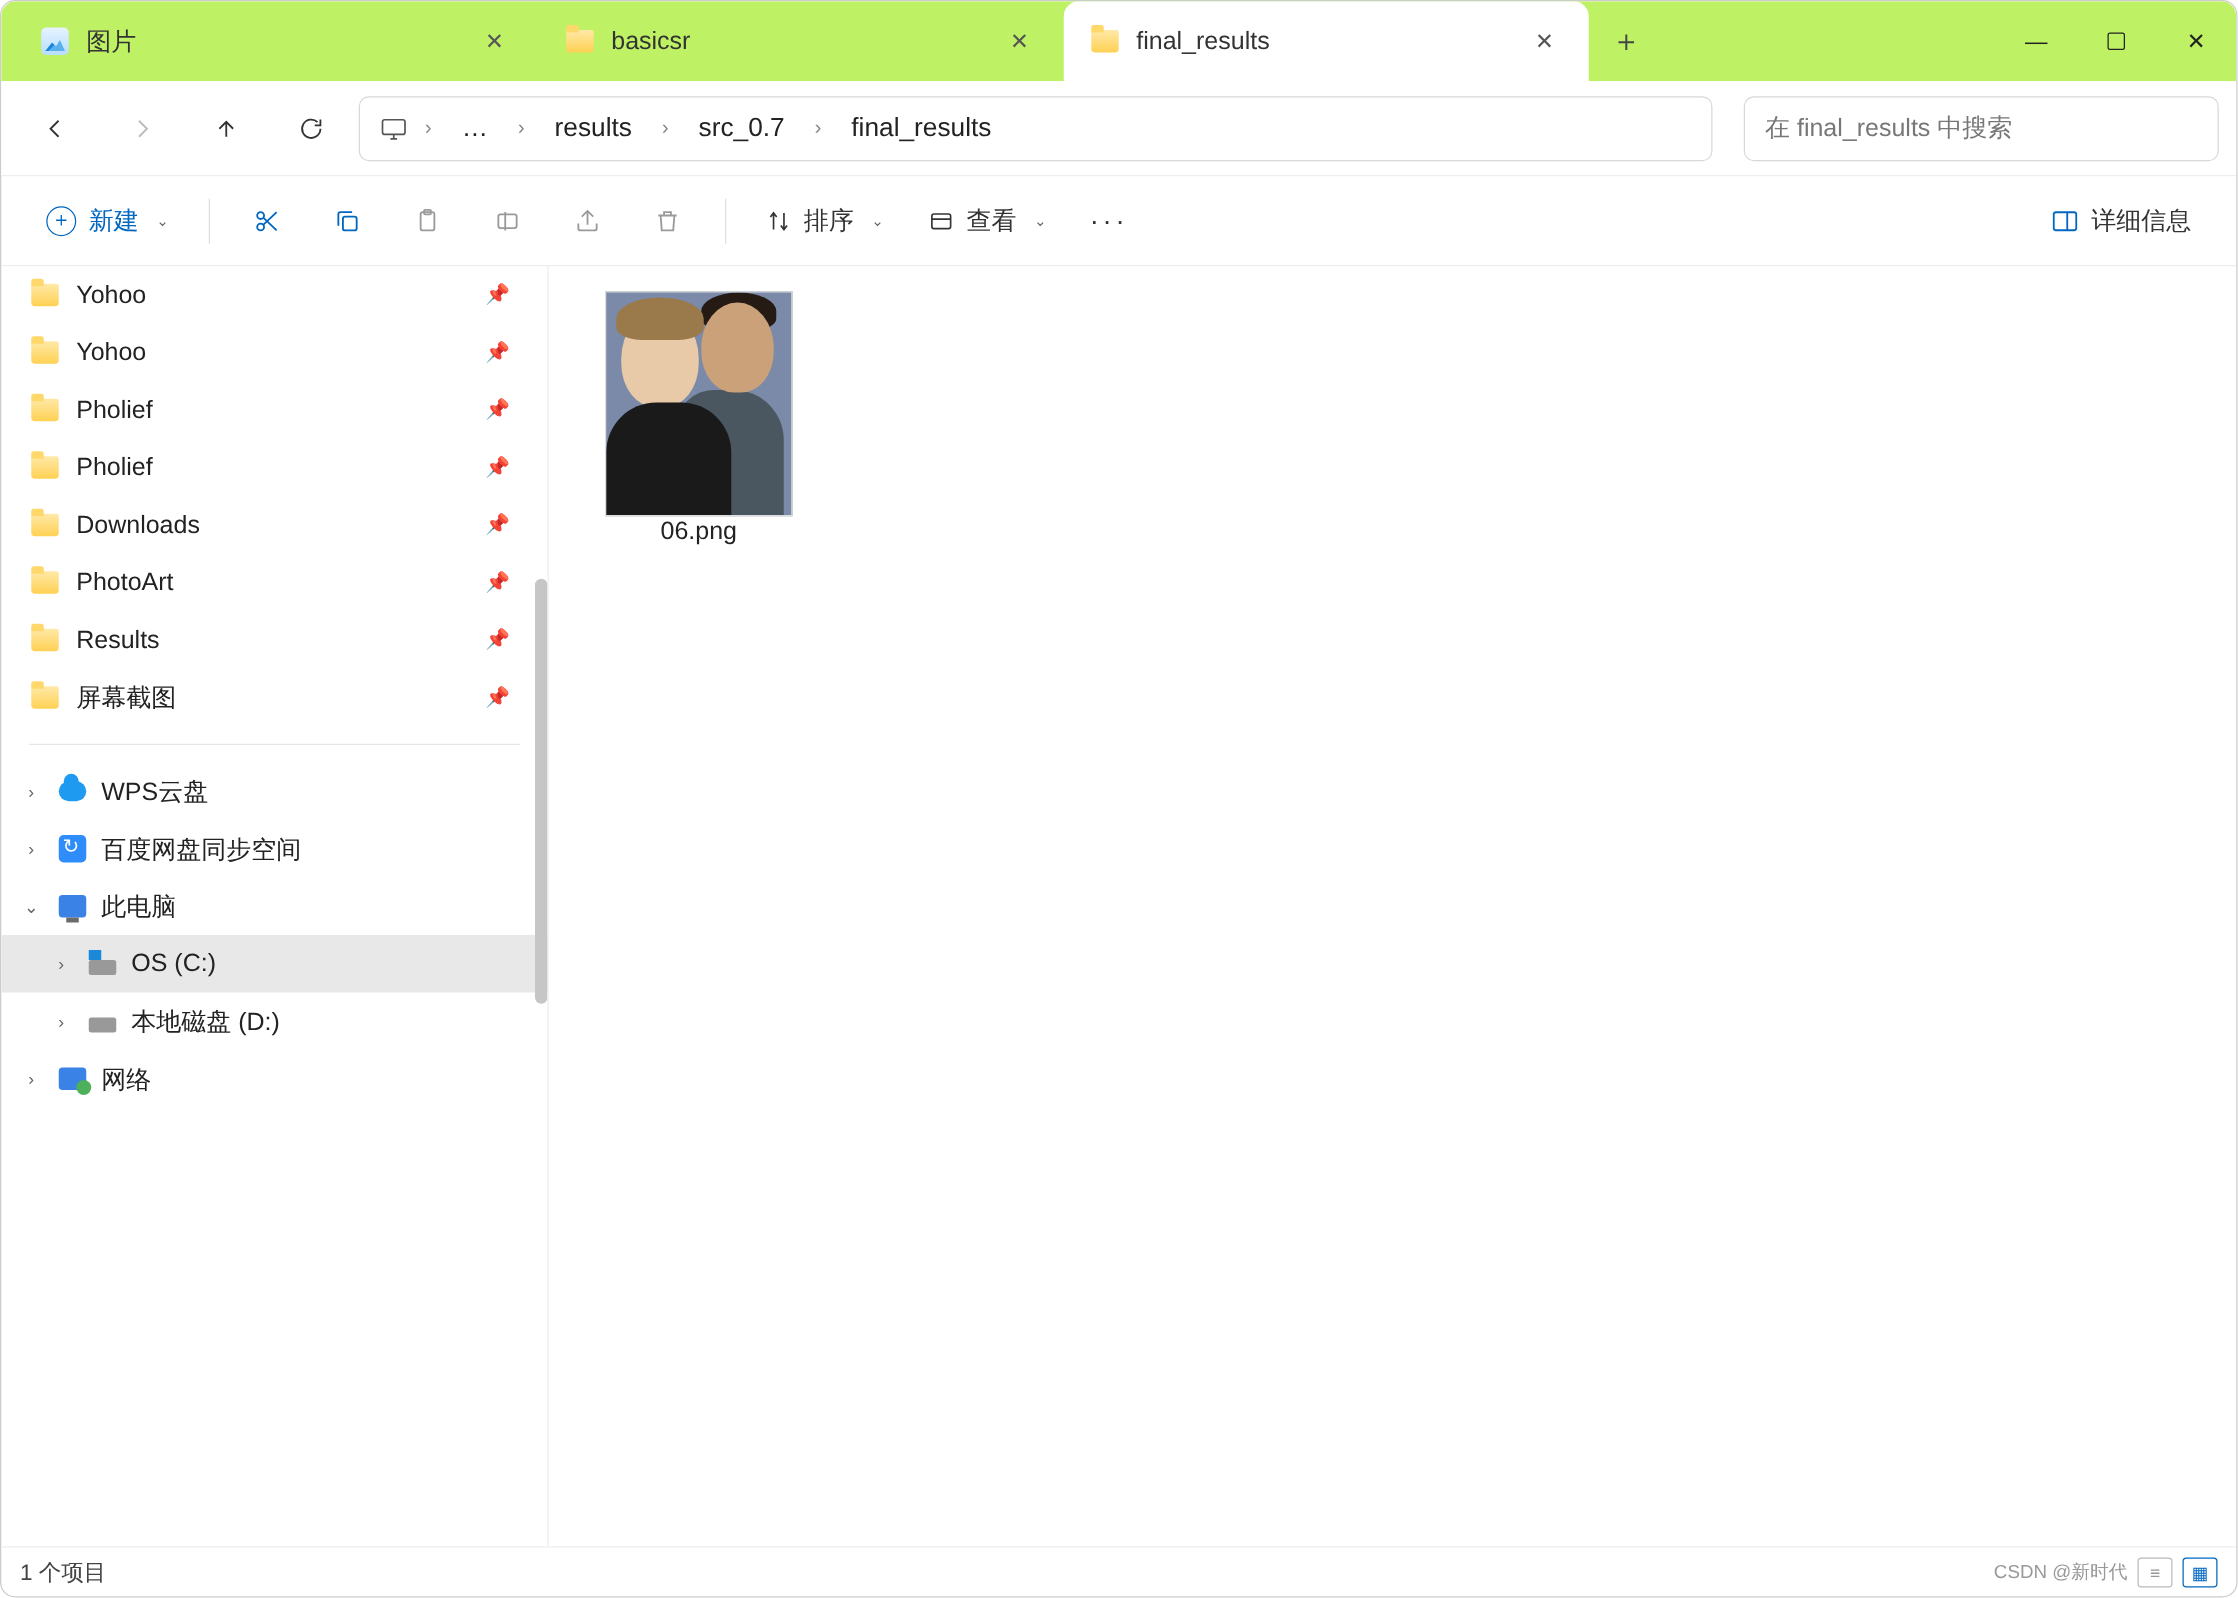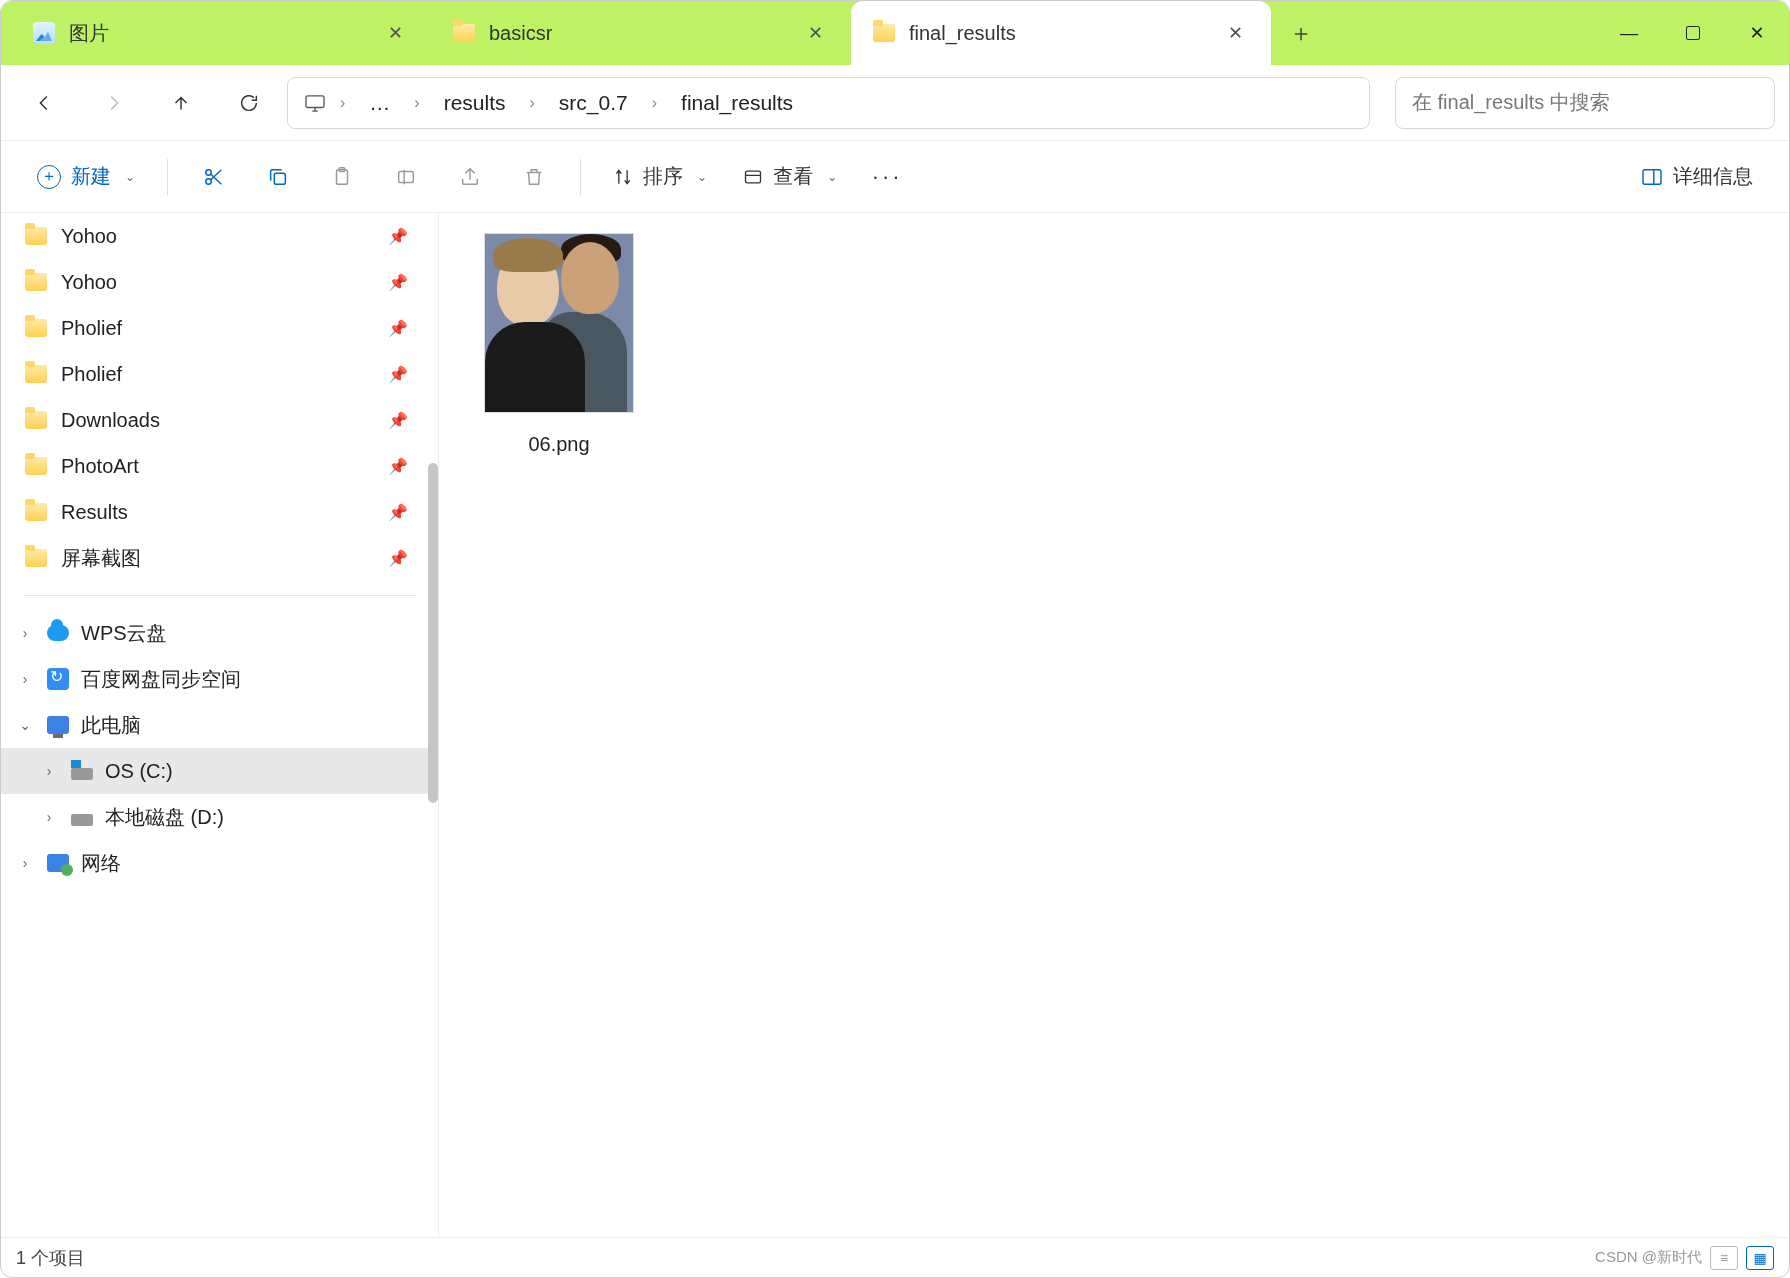--- a/index.html
+++ b/index.html
@@ -58,21 +58,21 @@
 .baidu-icon { width:22px; height:22px; background:#2f8dfb; border-radius:4px; display:inline-block; position:relative; }
 .baidu-icon::after{ content:"↻"; color:#fff; position:absolute; left:3px; top:-1px; font-size:16px; }
 .pc-icon { width:22px; height:18px; background:#3b82e6; border-radius:3px; display:inline-block; position:relative; }
 .pc-icon::after { content:""; position:absolute; left:6px; bottom:-4px; width:10px; height:4px; background:#6b6b6b; }
 .disk-icon { width:22px; height:12px; background:#999; border-radius:2px; display:inline-block; position:relative; top:3px; }
 .disk-icon.win::before { content:""; position:absolute; left:0; top:-8px; width:10px; height:8px; background:#1b88d9; }
 .net-icon { width:22px; height:18px; background:#3b82e6; border-radius:3px; display:inline-block; position:relative; }
 .net-icon::after { content:""; position:absolute; right:-4px; bottom:-4px; width:12px; height:12px; background:#4db05b; border-radius:50%; }
 
 .content { flex:1; padding:20px 40px; display:flex; flex-wrap:wrap; align-content:flex-start; gap:30px; }
-.file-item { width:160px; display:flex; flex-direction:column; align-items:center; gap:20px; }
+.file-item { width:160px; display:flex; flex-direction:column; align-items:center; gap:1px; }
 .thumb { width:150px; height:180px; border:1px solid #ddd; background:#7a8aa8; position:relative; overflow:hidden; }
 .thumb::before { content:""; position:absolute; left:12px; top:14px; width:62px; height:78px; background:#e8c9a8; border-radius:50% 50% 45% 45%; }
 .thumb::after { content:""; position:absolute; right:14px; top:8px; width:58px; height:72px; background:#caa178; border-radius:50% 50% 45% 45%; }
 .thumb .body1{ position:absolute; left:0; bottom:0; width:100px; height:90px; background:#1a1a1a; border-radius:40px 40px 0 0; }
 .thumb .body2{ position:absolute; right:6px; bottom:0; width:86px; height:100px; background:#4a5660; border-radius:30px 40px 0 0; }
 .thumb .hair1{ position:absolute; left:8px; top:4px; width:70px; height:34px; background:#9a7a4b; border-radius:50% 50% 30% 30%; }
 .thumb .hair2{ position:absolute; right:12px; top:0px; width:60px; height:30px; background:#261a14; border-radius:50% 50% 30% 30%; }
 .file-label { font-size:20px; color:#222; }
 
 

